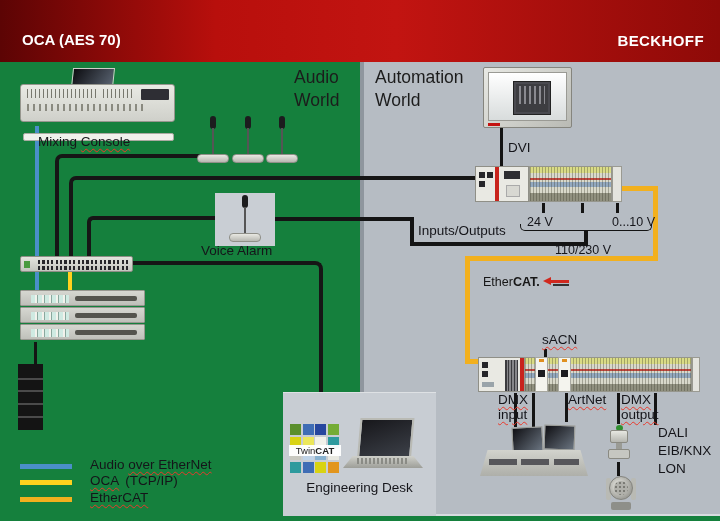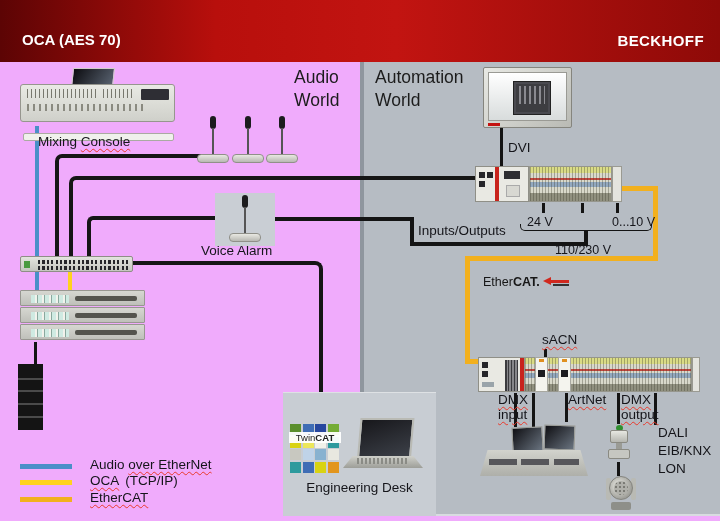--- a/index.html
+++ b/index.html
@@ -1,16 +1,16 @@
 <!DOCTYPE html>
 <html><head>
 <meta charset="utf-8">
 <style>
   html,body{margin:0;padding:0;background:#fff;}
-  .stage{position:relative;width:720px;height:521px;background:#f0abfc;overflow:hidden;
+  .stage{position:relative;width:720px;height:521px;background:#15803d;overflow:hidden;
          font-family:"Liberation Sans",sans-serif;color:#161616;}
   
   .banner{position:absolute;left:0;top:0;width:720px;height:62px;
           background:linear-gradient(90deg,#5c0404 0%,#b80f0c 30%,#c21411 55%,#8e0a08 100%);}
   .banner .title{position:absolute;left:22px;top:31px;font-size:15px;font-weight:bold;color:#fff;}
   .banner .brand{position:absolute;right:16px;top:32px;font-size:15px;font-weight:bold;color:#fff;letter-spacing:.4px;}
   
   .panel{position:absolute;left:360px;top:62px;width:360px;height:454px;background:#b6bcc3;
          border-left:4px solid #8f969e;border-bottom:2px solid #d8dce0;box-sizing:border-box;}
   .world{position:absolute;font-size:17.5px;line-height:23px;color:#1c1c1c;}
@@ -124,21 +124,21 @@
       background:radial-gradient(circle at 40% 40%,#ececE6,#9a9a94 75%);border:1px solid #84847e;box-sizing:border-box;}
   .ml-lens{position:absolute;left:9px;top:7px;width:14px;height:14px;border-radius:50%;background:#b0b0aa;
       background-image:radial-gradient(circle,#7a7a74 1px,transparent 1.2px);background-size:4px 4px;}
   .ml-base{position:absolute;left:6px;top:28px;width:20px;height:8px;background:#8e8f89;border-radius:2px;}
   
   .engbox{position:absolute;left:283px;top:392px;width:153px;height:124px;background:#c8cdd3;z-index:2;
       box-shadow:inset 0 1px 0 rgba(255,255,255,.4);}
   .tc-logo{position:absolute;left:7px;top:32px;width:50px;height:52px;}
   .tc-grid{position:absolute;left:0;top:0;display:grid;grid-template-columns:repeat(4,11px);grid-auto-rows:11px;gap:1.5px;}
   .tc-grid span{display:block;}
-  .tc-band{position:absolute;left:-1px;top:8px;width:52px;height:11px;background:rgba(255,255,255,.95);
+  .tc-band{position:absolute;left:-1px;top:21px;width:52px;height:11px;background:rgba(255,255,255,.95);
       font-size:9.5px;line-height:11px;color:#222;text-align:center;}
   .laptop{position:absolute;left:60px;top:26px;width:80px;height:56px;}
   .lap-screen{position:absolute;left:14px;top:0;width:54px;height:40px;border:2px solid #b9bab4;
       background:linear-gradient(160deg,#17171b,#3c4048);transform:skewX(-5deg);transform-origin:bottom;box-sizing:border-box;}
   .lap-base{position:absolute;left:0;top:38px;width:80px;height:12px;
       background:linear-gradient(180deg,#cfd0ca,#9d9e98);clip-path:polygon(12% 0,88% 0,100% 100%,0 100%);}
   .lap-kbd{position:absolute;left:14px;top:2px;width:52px;height:6px;
       background:repeating-linear-gradient(90deg,#8a8b85 0 2px,transparent 2px 4px);}
   
   .legend-swatch{position:absolute;left:20px;width:52px;height:4.5px;z-index:3;}

